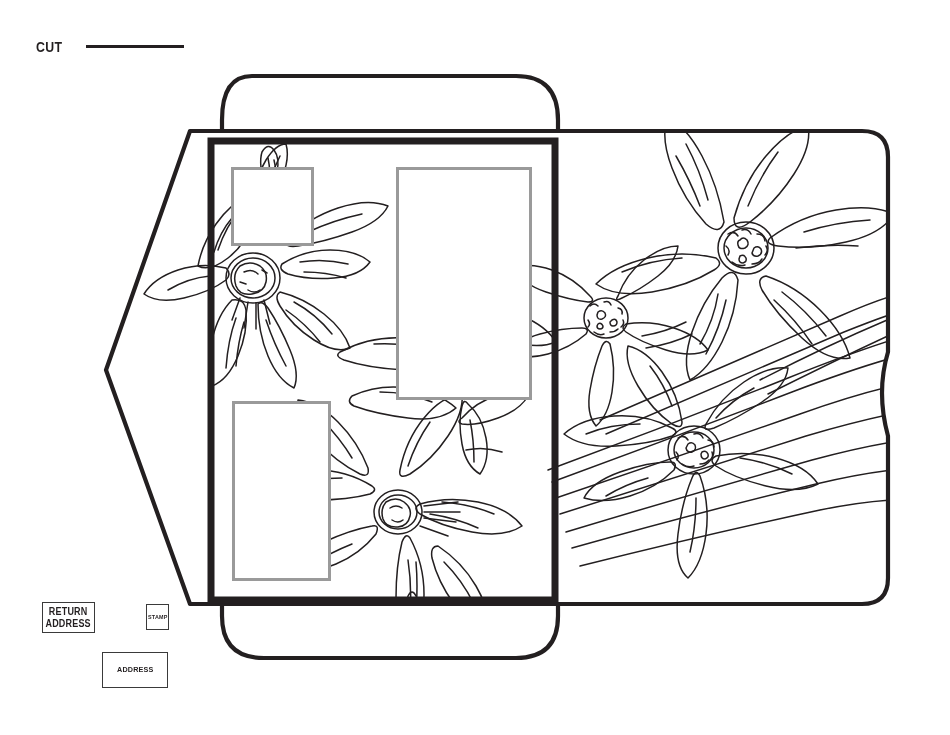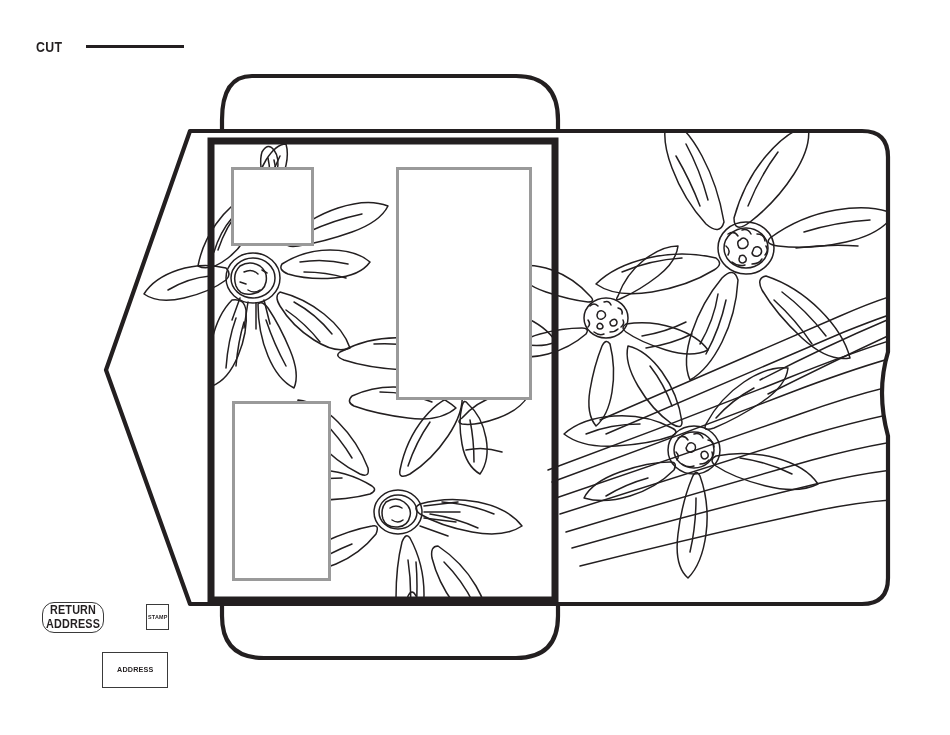--- a/index.html
+++ b/index.html
@@ -69,23 +69,22 @@
     align-items: center;
     justify-content: center;
     text-align: center;
     color: #231f20;
     font-family: "Liberation Sans Narrow", "Liberation Sans", sans-serif;
     font-weight: bold;
     line-height: 1.15;
     letter-spacing: 0.2px;
   }
   #box-return-address {
-    left: 42px; top: 602px; width: 62px; height: 31px;
-    font-size: 12px;
-    border-radius: 12px;
+    left: 42px; top: 602px; width: 53px; height: 31px;
+    font-size: 10px;
   }
   #box-stamp {
     left: 146px; top: 604px; width: 23px; height: 26px;
     font-size: 6px;
   }
   #box-address {
     left: 102px; top: 652px; width: 66px; height: 36px;
     font-size: 8px;
   }
   .addr-box span { display: block; transform: scaleX(0.9); }

